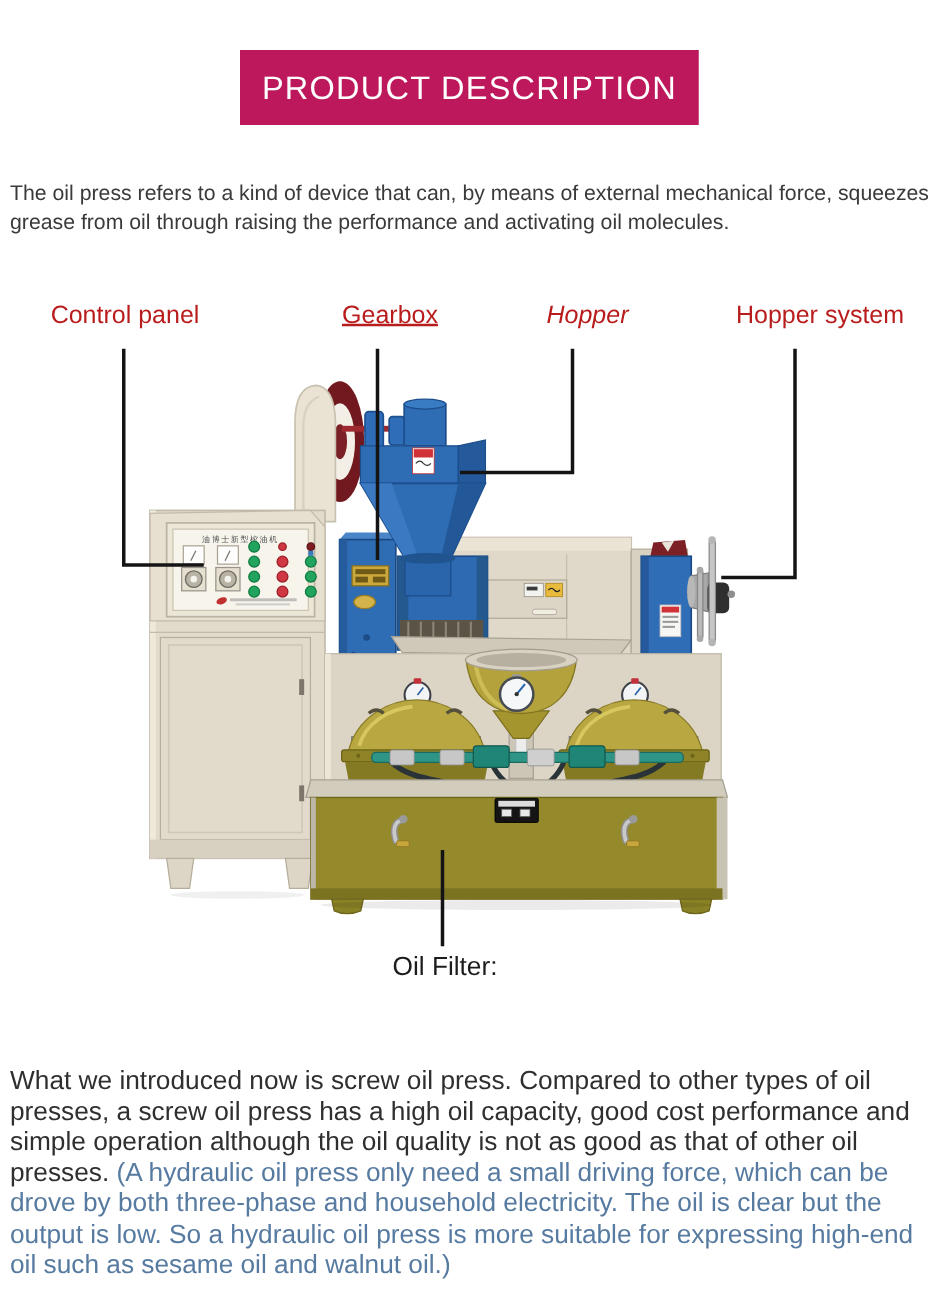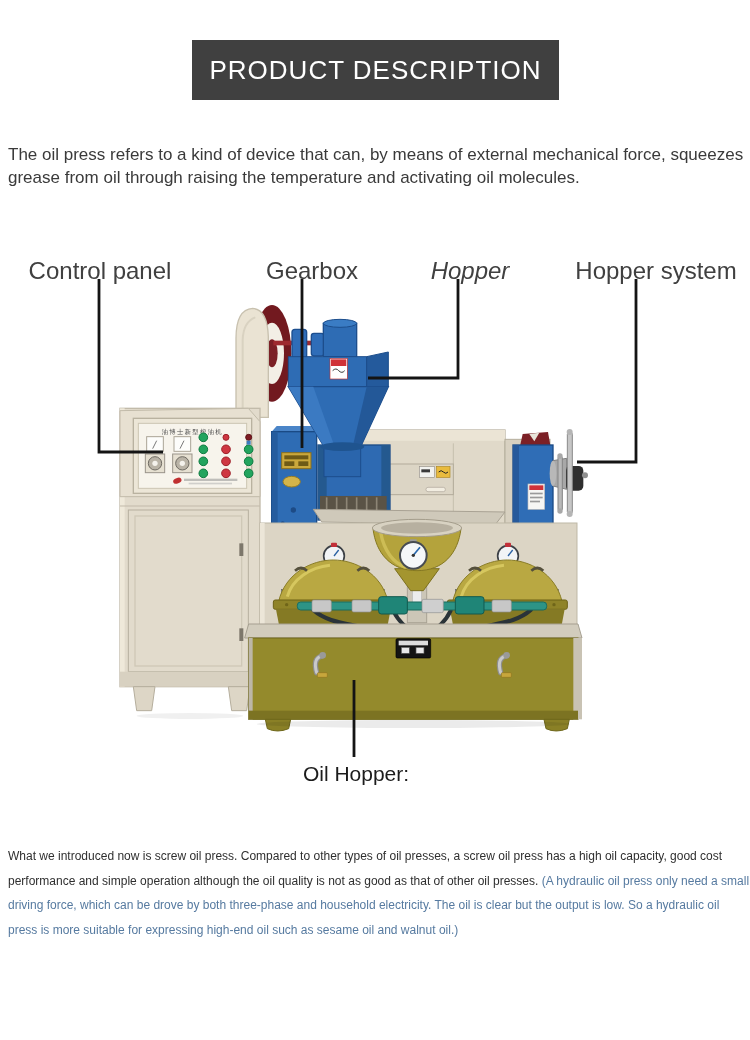--- a/index.html
+++ b/index.html
@@ -2,60 +2,60 @@
 <html><head>
 <meta charset="utf-8">
 <style>
   html,body{margin:0;padding:0;}
   body{
     width:750px;height:1040px;position:relative;background:#ffffff;
     font-family:"Liberation Sans","DejaVu Sans",sans-serif;overflow:hidden;
   }
   .banner{
     position:absolute;left:192px;top:40px;width:367px;height:60px;
-    background:#404040;color:#ffffff;display:flex;align-items:center;justify-content:center;
+    background:#be185d;color:#ffffff;display:flex;align-items:center;justify-content:center;
     font-size:26px;letter-spacing:1px;font-weight:400;
   }
   .intro{
     position:absolute;left:8px;top:126px;width:740px;
     font-size:17px;line-height:23px;color:#3a3a3a;
   }
   .part-label{
-    position:absolute;top:257px;transform:translateX(-50%);
-    font-size:24px;color:#404040;white-space:nowrap;
+    position:absolute;top:241px;transform:translateX(-50%);
+    font-size:20px;color:#b91c1c;white-space:nowrap;
   }
   .lbl-control{left:100px;}
-  .lbl-gearbox{left:312px;}
+  .lbl-gearbox{left:312px;text-decoration:underline;}
   .lbl-hopper{left:470px;font-style:italic;}
   .lbl-press{left:656px;}
   .oil-filter-label{
     position:absolute;left:356px;top:762px;transform:translateX(-50%);
     font-size:21px;color:#1c1c1c;white-space:nowrap;
   }
   .diagram-svg{position:absolute;left:0;top:230px;width:750px;height:580px;}
   .description{
     position:absolute;left:8px;top:832px;width:742px;
-    font-size:12px;line-height:24.5px;color:#2f2f2f;
+    font-size:21px;line-height:24.5px;color:#2f2f2f;
   }
   .description .blue{color:#567aa0;}
 </style>
 </head>
 <body>
 
 <div class="banner">
   <span>PRODUCT DESCRIPTION</span>
 </div>
 
-<p class="intro">The oil press refers to a kind of device that can, by means of external mechanical force, squeezes grease from oil through raising the temperature and activating oil molecules.</p>
+<p class="intro">The oil press refers to a kind of device that can, by means of external mechanical force, squeezes grease from oil through raising the performance and activating oil molecules.</p>
 
 <div class="part-label lbl-control">Control panel</div>
 <div class="part-label lbl-gearbox">Gearbox</div>
 <div class="part-label lbl-hopper">Hopper</div>
 <div class="part-label lbl-press">Hopper system</div>
-<div class="oil-filter-label">Oil Hopper:</div>
+<div class="oil-filter-label">Oil Filter:</div>
 
 <svg class="diagram-svg" viewBox="0 0 750 580">
   <g transform="translate(100,60) scale(0.33333)">
 
     <g>
       <ellipse cx="516" cy="190" rx="58" ry="145" fill="#72191f"></ellipse>
       <ellipse cx="516" cy="190" rx="36" ry="92" fill="#f3efe6"></ellipse>
       <ellipse cx="516" cy="190" rx="17" ry="42" fill="#7b2026"></ellipse>
       <rect x="520" y="152" width="170" height="14" fill="#9e2a2f"></rect>
       <rect x="576" y="118" width="44" height="88" rx="9" fill="#2f6db8" stroke="#1d4f8f" stroke-width="4"></rect>

